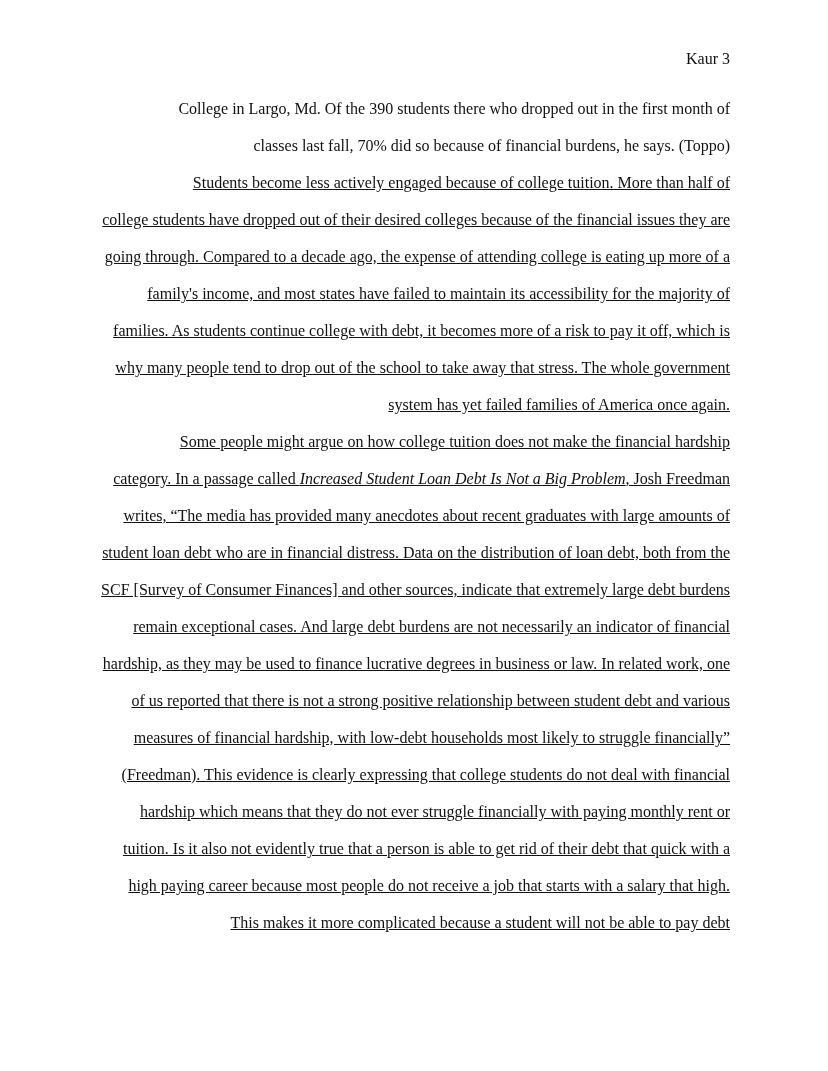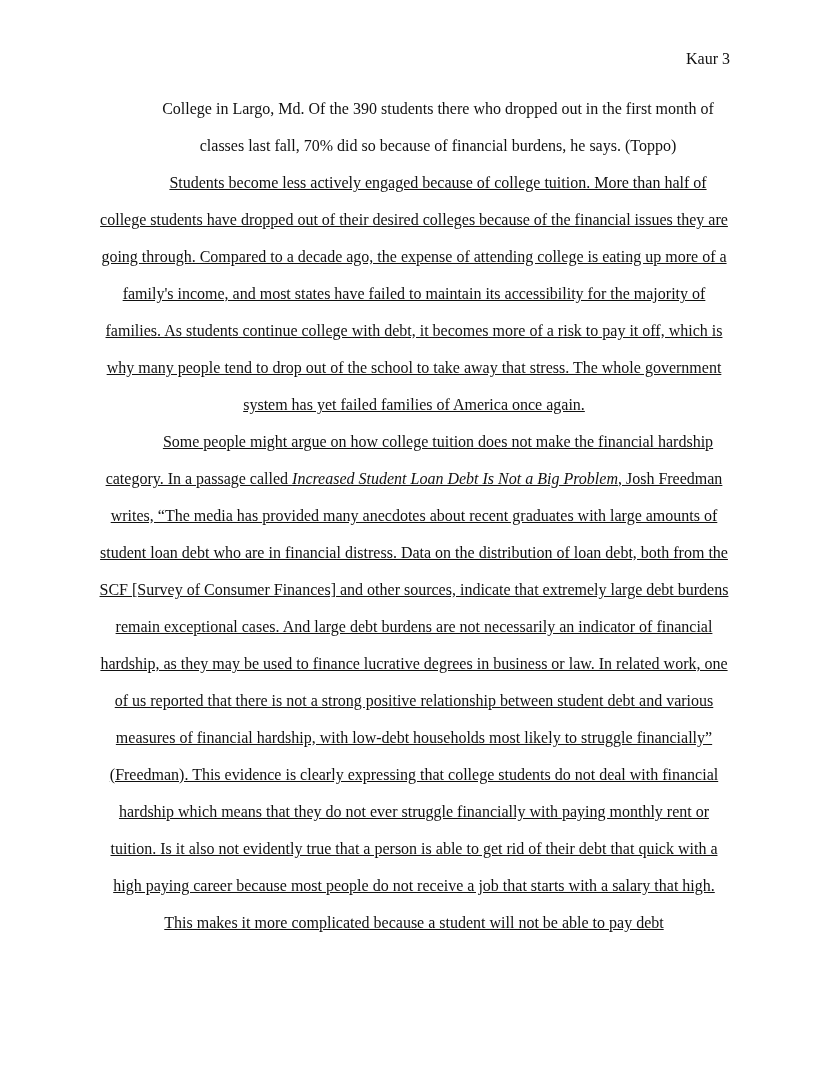--- a/index.html
+++ b/index.html
@@ -24,21 +24,21 @@
     font-size: 16px;
   }
   .page-header {
     text-align: right;
     line-height: 20px;
     font-size: 16px;
   }
   .content {
     margin-top: 21px;
     line-height: 37px;
-    text-align: center;
+    text-align: right;
   }
   p.block-quote {
     margin: 0 0 0 48px;
     text-indent: 0;
   }
   p.body-para {
     margin: 0;
     text-indent: 48px;
     text-decoration: underline;
   }

